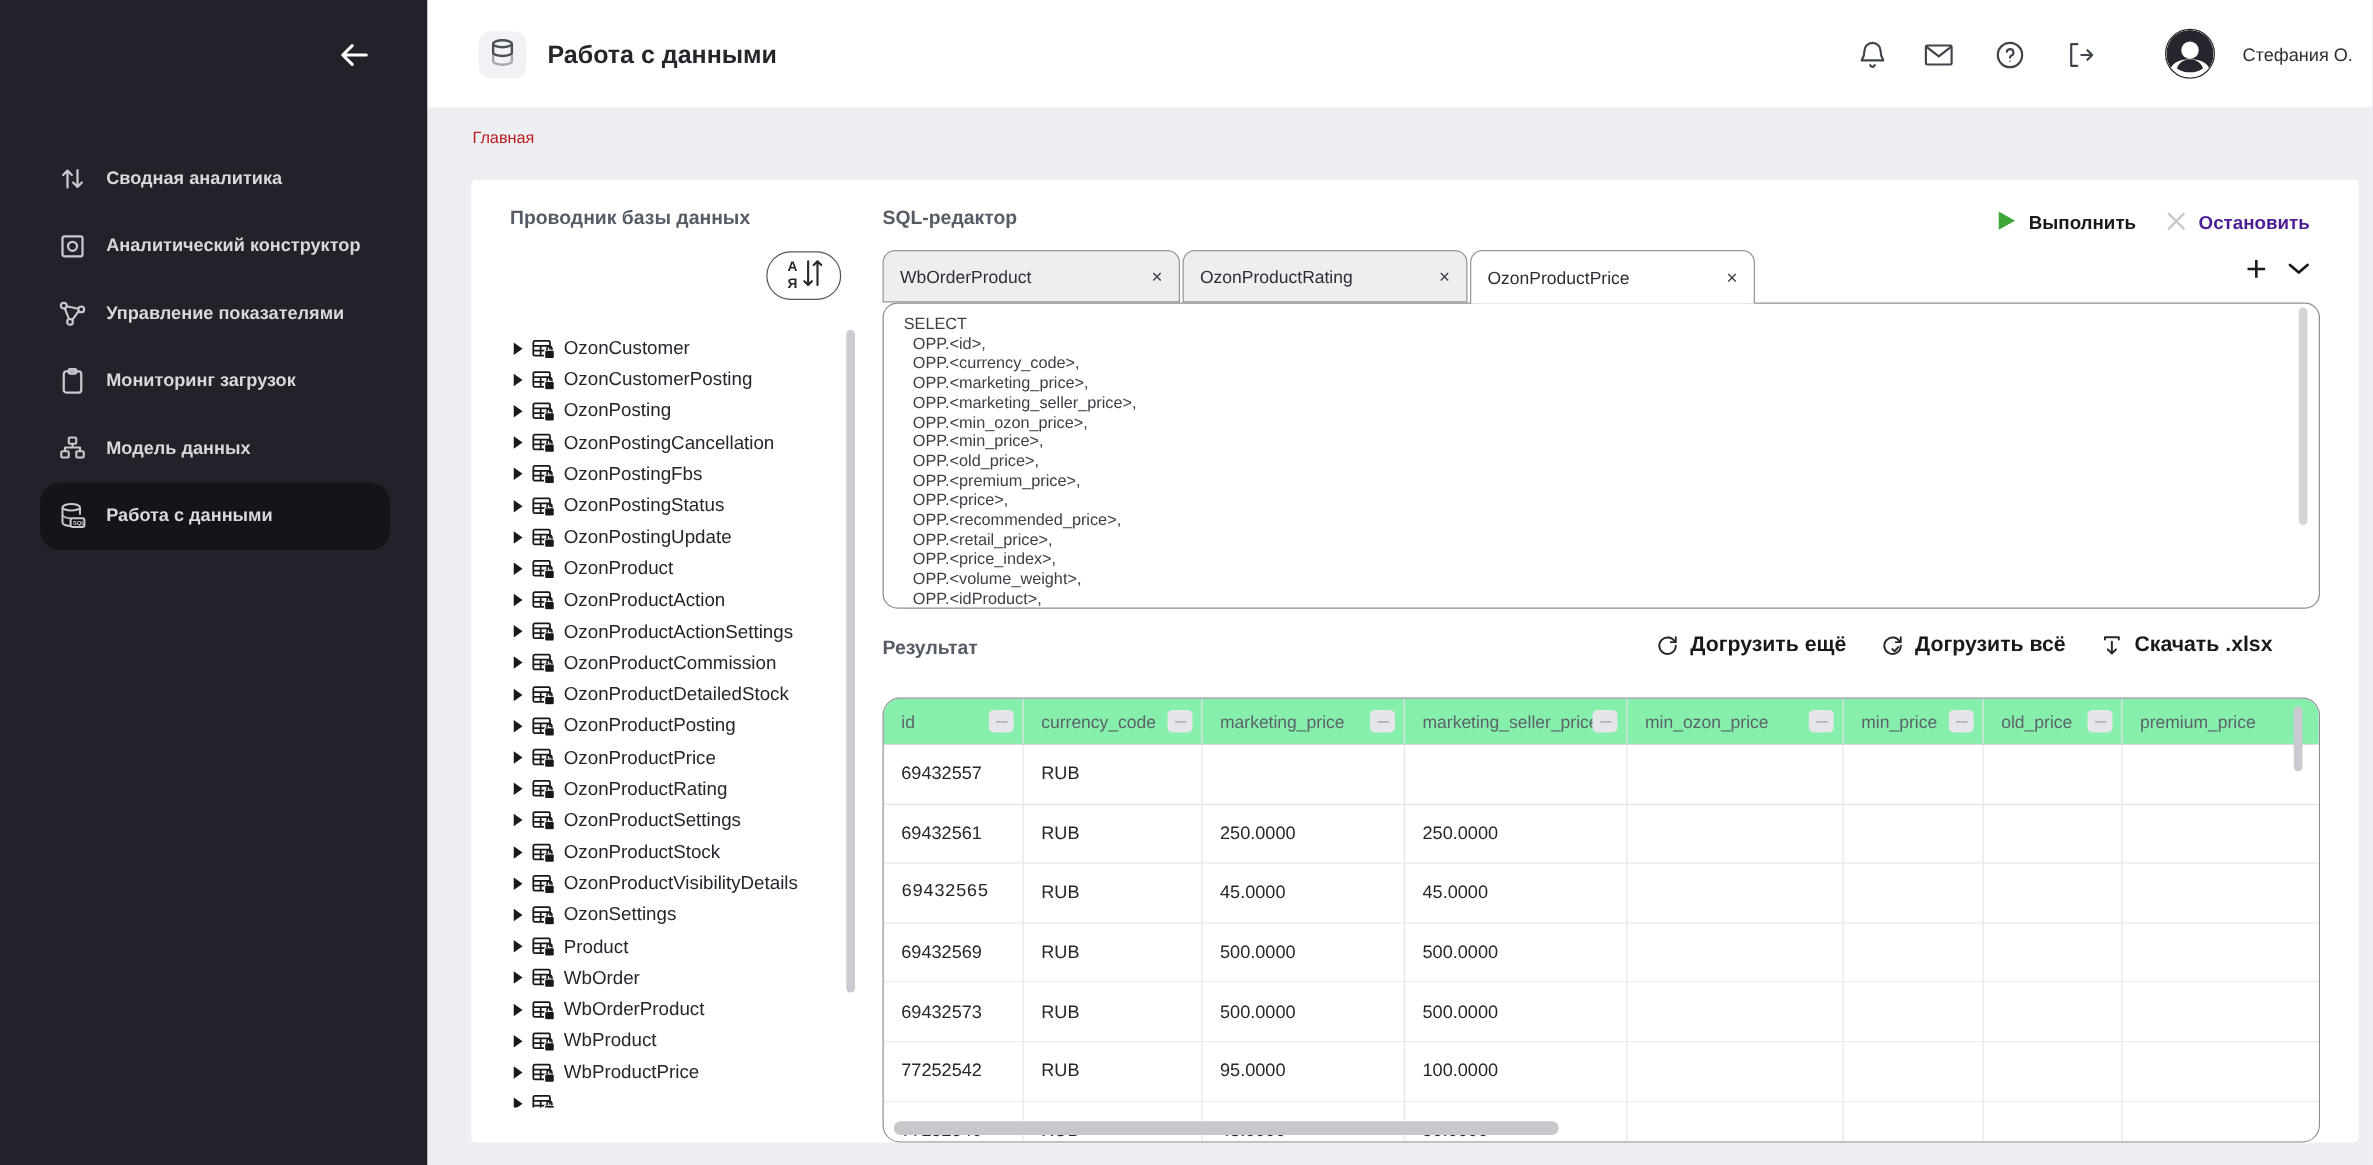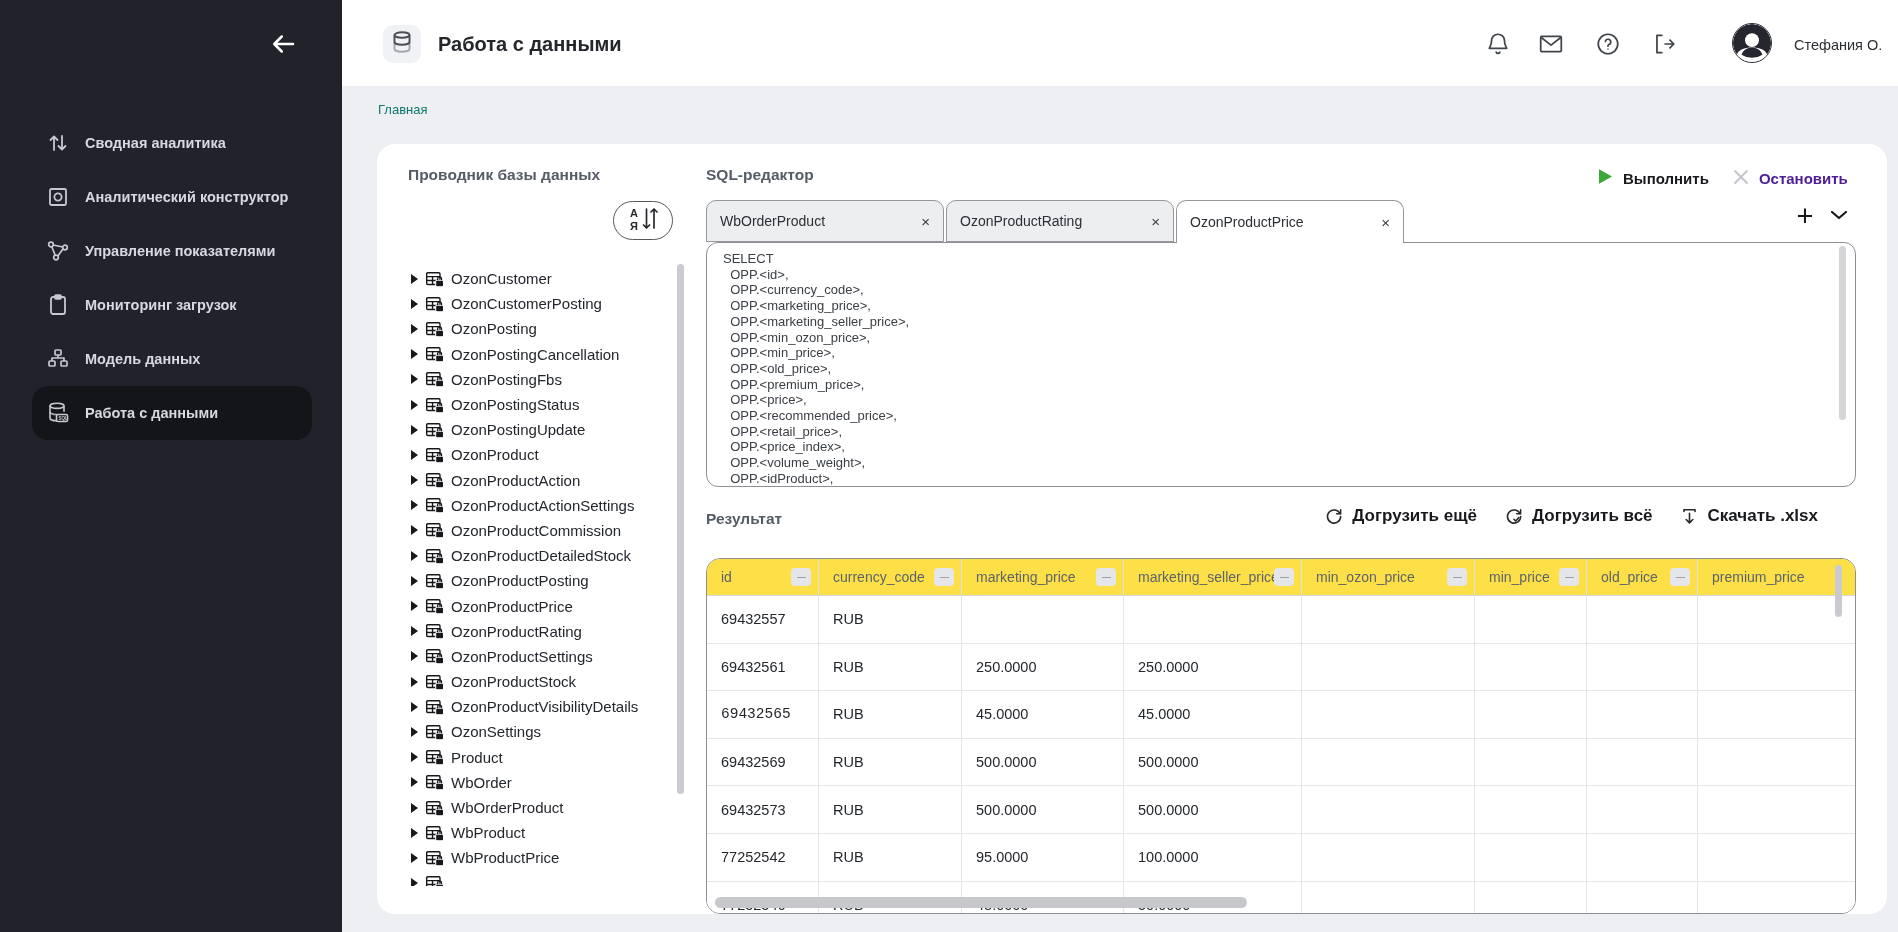--- a/index.html
+++ b/index.html
@@ -24,22 +24,22 @@
   .title-chip { position:absolute; left:41px; top:25px; width:38px; height:38px; border-radius:10px;
                 background:#f1f2f5; display:flex; align-items:center; justify-content:center; color:#4a4e55; }
   .page-title { position:absolute; left:96px; top:33px; font-size:20px; font-weight:700; color:#23262b; }
   .top-ic { position:absolute; top:31px; width:26px; height:26px; color:#3f434a; background:none; border:none; cursor:pointer; }
   .avatar { position:absolute; left:1390px; top:23px; width:40px; height:40px; border-radius:50%;
             background:#fff; border:1px solid #2a2b32; overflow:hidden; cursor:pointer; }
   .user-name { position:absolute; left:1452px; top:37px; font-size:14.5px; color:#2b2e33; }
 
   
   .content { position:absolute; left:342px; top:86px; width:1556px; height:846px; background:#edeff3; }
-  .breadcrumb { position:absolute; left:36px; top:16px; font-size:13px; color:#0f766e; cursor:pointer; }
-  .panel { position:absolute; left:35px; top:58px; width:1510px; height:770px; background:#fff; border-radius:18px; }
+  .breadcrumb { position:absolute; left:36px; top:16px; font-size:13px; color:#b91c1c; cursor:pointer; }
+  .panel { position:absolute; left:35px; top:58px; width:1510px; height:770px; background:#fff; border-radius:4px; }
 
   .sec-title { position:absolute; font-size:15.5px; font-weight:700; color:#555c66; }
 
   
   .search { position:absolute; left:31px; top:57px; width:193px; height:39px; border-radius:20px;
             border:1.5px solid #56585d; font-size:15px; color:#2a2d32; padding:0 16px;
             font-family:"Liberation Sans", sans-serif; }
   .search::placeholder { color:#a2a7ae; }
   .sort-btn { position:absolute; left:236px; top:57px; width:60px; height:39px; border-radius:20px;
               border:1.5px solid #56585d; background:#fff; cursor:pointer; display:flex; align-items:center; justify-content:center; }
@@ -70,21 +70,21 @@
   .code { padding:8px 16px; font-size:13px; line-height:15.7px; color:#3b4046; white-space:pre; }
   .editor .vtrack { right:9px; top:3px; width:7px; height:174px; background:#d3d5d9; }
 
   
   .result-actions { position:absolute; right:69px; top:362px; display:flex; gap:27px; align-items:center; }
   .ract { display:flex; align-items:center; gap:9px; background:none; border:none; cursor:pointer;
           font-family:"Liberation Sans", sans-serif; font-size:17px; font-weight:700; color:#17191d; }
   .ract .ric { width:19px; height:19px; color:#26282c; }
   .grid-card { position:absolute; left:329px; top:414px; width:1150px; height:356px; border:1.4px solid #8d8f94;
                border-radius:14px; background:#fff; overflow:hidden; }
-  .g-head { display:flex; height:37px; background:#fde047; border-bottom:1px solid #d8dadd; }
+  .g-head { display:flex; height:37px; background:#86efac; border-bottom:1px solid #d8dadd; }
   .g-hcell { display:flex; align-items:center; padding-left:14px; font-size:14px; color:#5d636b;
              border-right:1px solid #dfe1e4; position:relative; flex:0 0 auto; }
   .chip { position:absolute; right:7px; top:9px; width:20px; height:18px; border-radius:4px; background:#e4e6e9;
           border:none; cursor:pointer; display:flex; align-items:center; justify-content:center; }
   .chip i { display:block; width:9px; border-top:1.8px solid #9aa0a7; }
   .g-row { display:flex; height:47.6px; border-bottom:1px solid #e4e6e9; background:#fff; }
   .g-cell { display:flex; align-items:center; padding-left:14px; font-size:14.5px; color:#23272c;
             border-right:1px solid #e4e6e9; flex:0 0 auto; }
   .hthumb { position:absolute; left:8px; bottom:5px; width:532px; height:11px; border-radius:6px; background:#c6c8cc; cursor:pointer; }
   .gvthumb { position:absolute; right:13px; top:6px; width:7px; height:52px; border-radius:4px; background:#c9cbd0; cursor:pointer; }

